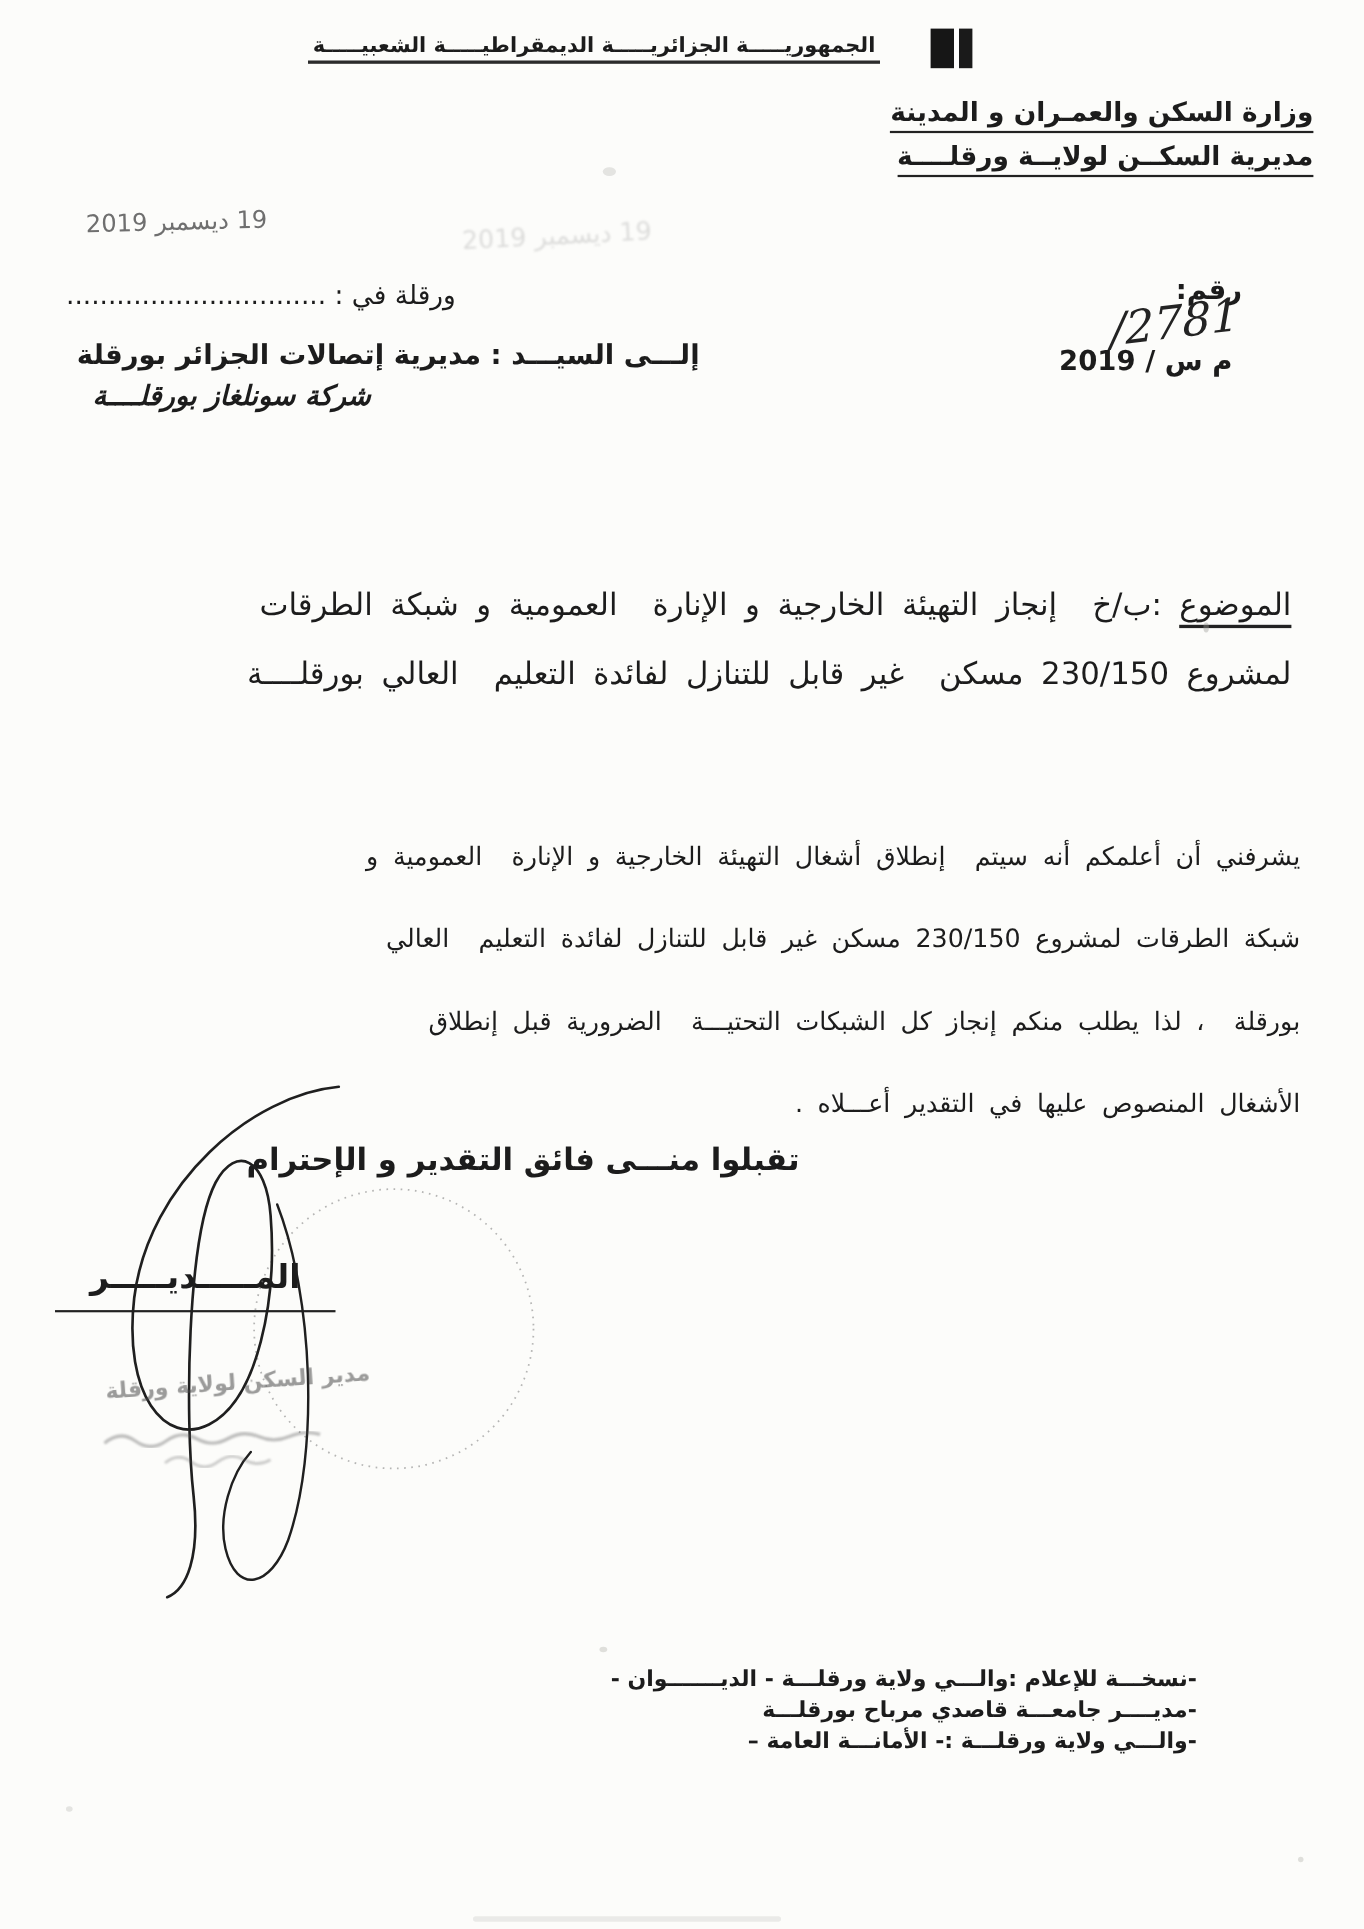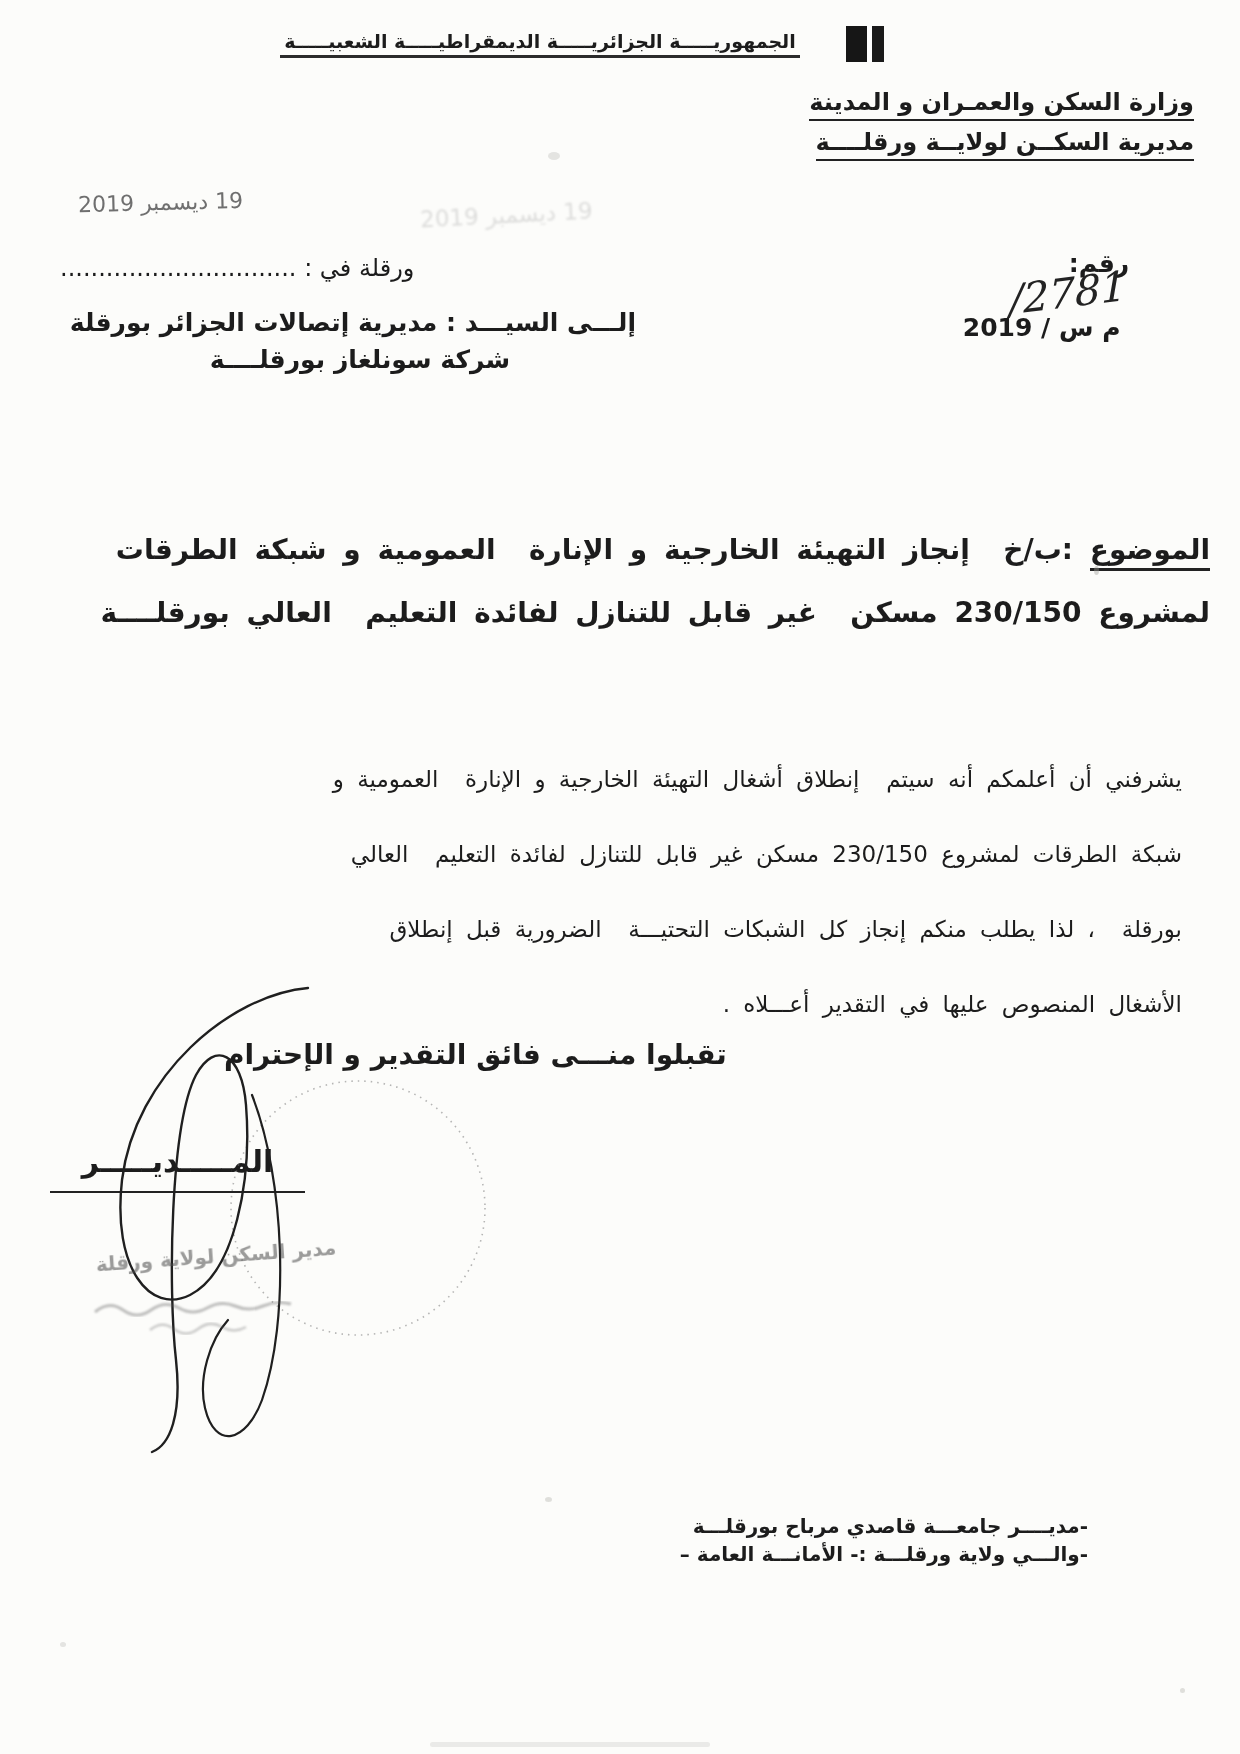--- a/index.html
+++ b/index.html
@@ -46,25 +46,25 @@
   }
   .stamp-date-faint{
     left:420px;top:202px;font-size:23px;color:#8a8a8a;letter-spacing:7px;
     transform:rotate(-3deg);opacity:.28;filter:blur(1.1px);direction:rtl;white-space:pre;
   }
   .place-line{left:60px;top:226px;font-size:24px;font-weight:normal;direction:rtl;white-space:pre;}
 
   
   .recipients{left:84px;top:308px;width:552px;font-size:25px;font-weight:bold;direction:rtl;}
   .recipients .r1{text-align:right;white-space:pre;margin-bottom:8px;}
-  .recipients .r2,.recipients .r3{text-align:center;white-space:pre;margin-bottom:8px;}
+  .recipients .r2,.recipients .r3{text-align:left;white-space:pre;margin-bottom:8px;font-style:italic;}
 
   
   .subject{left:70px;top:518px;width:1104px;direction:rtl;text-align:right;
-    font-size:28px;font-weight:bold;line-height:63px;word-spacing:7px;margin-left:36px;}
+    font-size:28px;font-weight:normal;line-height:63px;word-spacing:7px;}
   .subject .lbl{border-bottom:3px solid #222;padding-bottom:2px;}
   .subject div{white-space:pre;}
 
   
   .body-par{left:52px;top:742px;width:1130px;direction:rtl;text-align:right;
     font-size:23px;line-height:75px;word-spacing:6px;}
   .body-par div{white-space:pre;}
 
   
   .closing{left:224px;top:1038px;font-size:28px;font-weight:bold;direction:rtl;white-space:pre;
@@ -154,20 +154,21 @@
     <path d="M 308 988 C 230 995, 135 1075, 122 1180 C 112 1268, 150 1315, 190 1295 C 235 1272, 252 1180, 246 1105 C 242 1053, 215 1040, 196 1075 C 170 1125, 168 1290, 176 1360 C 182 1415, 170 1445, 152 1452" fill="none" stroke="#1f1f1f" stroke-width="2.4" stroke-linecap="round"></path>
     <path d="M 252 1095 C 285 1180, 290 1320, 262 1400 C 246 1443, 215 1450, 205 1408 C 198 1378, 210 1340, 228 1320" fill="none" stroke="#1f1f1f" stroke-width="2.2" stroke-linecap="round"></path>
 
     <path d="M 95 1312 q 14 -12 28 -2 t 28 0 t 28 -2 t 28 0 t 28 -2 t 28 0 t 28 -2" fill="none" stroke="#5a5a5a" stroke-width="3" opacity="0.38" filter="url(#soft)"></path>
     <path d="M 150 1330 q 12 -10 24 -1 t 24 0 t 24 -2 t 24 0" fill="none" stroke="#5a5a5a" stroke-width="2.6" opacity="0.3" filter="url(#soft)"></path>
   </svg>
 
   <div class="abs stamp-text">مدير السكن لولاية ورقلة</div>
 
   <div class="abs footer">
+    <div>-نسخـــة للإعلام :والـــي ولاية ورقلـــة - الديـــــــوان -</div>
     <div>-مديــــر جامعـــة قاصدي مرباح بورقلـــة</div>
     <div>-والـــي ولاية ورقلـــة :- الأمانـــة العامة –</div>
   </div>
 
   <div class="speck" style="left:548px;top:152px;width:12px;height:8px;opacity:.25;"></div>
   <div class="speck" style="left:1094px;top:566px;width:5px;height:9px;opacity:.4;"></div>
   <div class="speck" style="left:545px;top:1497px;width:7px;height:5px;opacity:.3;"></div>
   <div class="speck" style="left:60px;top:1642px;width:6px;height:5px;opacity:.25;"></div>
   <div class="speck" style="left:430px;top:1742px;width:280px;height:5px;opacity:.18;border-radius:3px;"></div>
   <div class="speck" style="left:1180px;top:1688px;width:5px;height:5px;opacity:.3;"></div>

